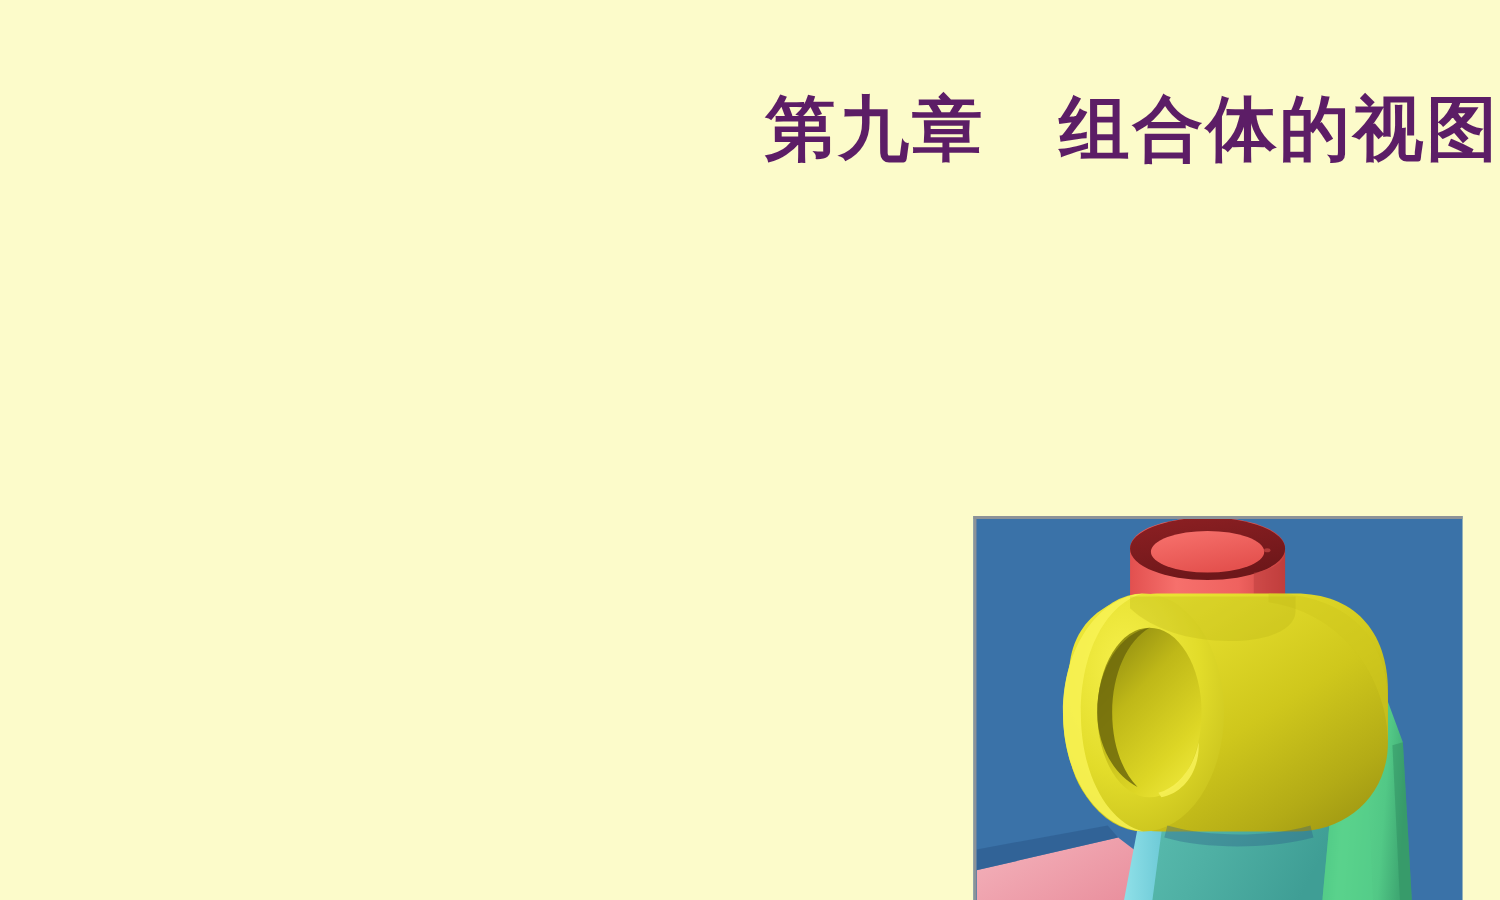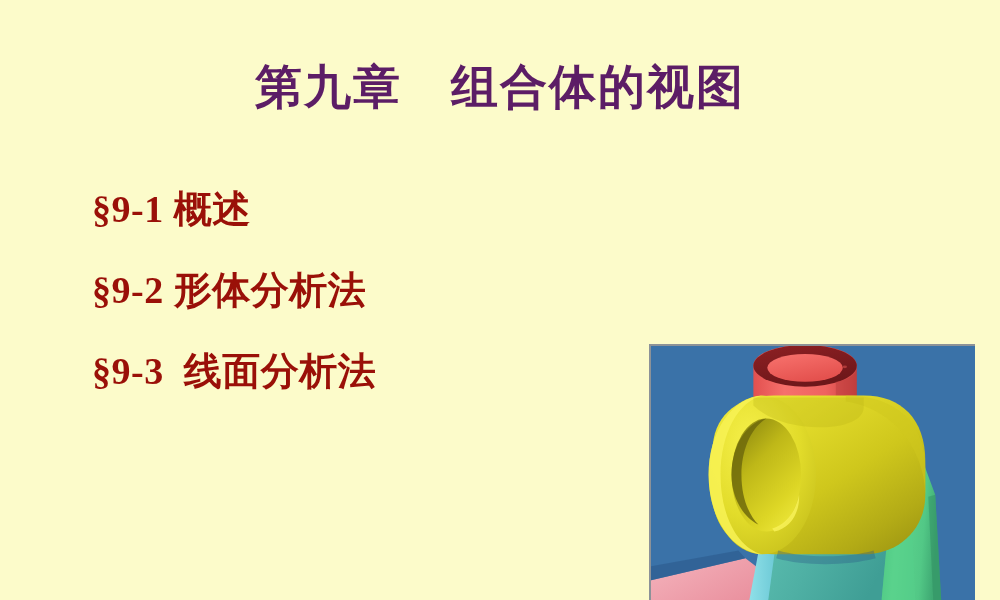--- a/index.html
+++ b/index.html
@@ -17,21 +17,21 @@
     width: 1000px;
     height: 600px;
     background: #fcfbca;
     overflow: hidden;
   }
   #slide-title {
     position: absolute;
     left: 0;
     top: 62px;
     width: 1000px;
-    text-align: center;
+    text-align: right;
     font-family: "Liberation Serif", "DejaVu Serif", serif;
     font-size: 47px;
     font-weight: bold;
     letter-spacing: 2px;
     color: #5c1d66;
     white-space: pre;
     line-height: 1.1;
   }
   #agenda {
     position: absolute;
@@ -71,25 +71,20 @@
     display: block;
   }
 </style>
 </head>
 <body>
 
 <div id="slide">
 
   <div id="slide-title">第九章　组合体的视图</div>
 
-  <div id="agenda">
-    <div class="agenda-item">§9-1 概述</div>
-    <div class="agenda-item">§9-2 形体分析法</div>
-    <div class="agenda-item">§9-3  线面分析法</div>
-  </div>
 
   <div id="figure-frame">
     <svg id="figure-canvas" viewBox="0 0 326 256" preserveAspectRatio="none">
       <defs>
 
         <linearGradient id="gYellowBody" x1="0.10" y1="0.00" x2="0.95" y2="1.00">
           <stop offset="0.00" stop-color="#efe93a"></stop>
           <stop offset="0.22" stop-color="#e4dd2c"></stop>
           <stop offset="0.55" stop-color="#cfc71c"></stop>
           <stop offset="0.82" stop-color="#b3ab16"></stop>

